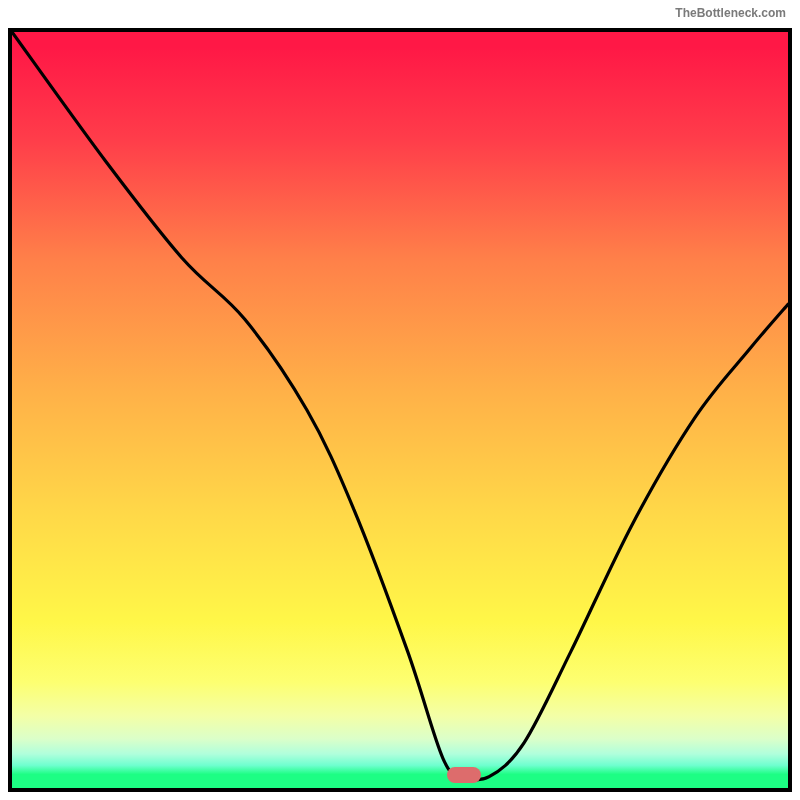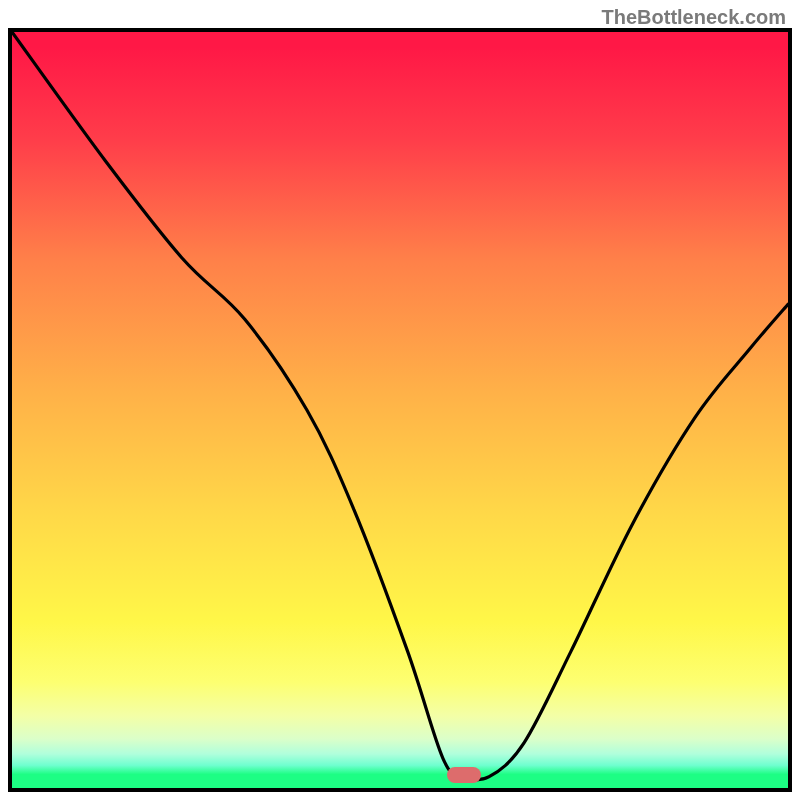--- a/index.html
+++ b/index.html
@@ -36,21 +36,21 @@
       #1dfe84 98.2%,
       #1dfe84 100%
     );
   }
   .watermark {
     position: absolute;
     top: 6px;
     right: 14px;
     font-family: Arial, sans-serif;
     font-weight: 600;
-    font-size: 20px;
+    font-size: 12px;
     color: #7a7a7a;
     letter-spacing: 0px;
   }
   .curve-svg {
     position: absolute;
     left: 0;
     top: 0;
     width: 100%;
     height: 100%;
   }

